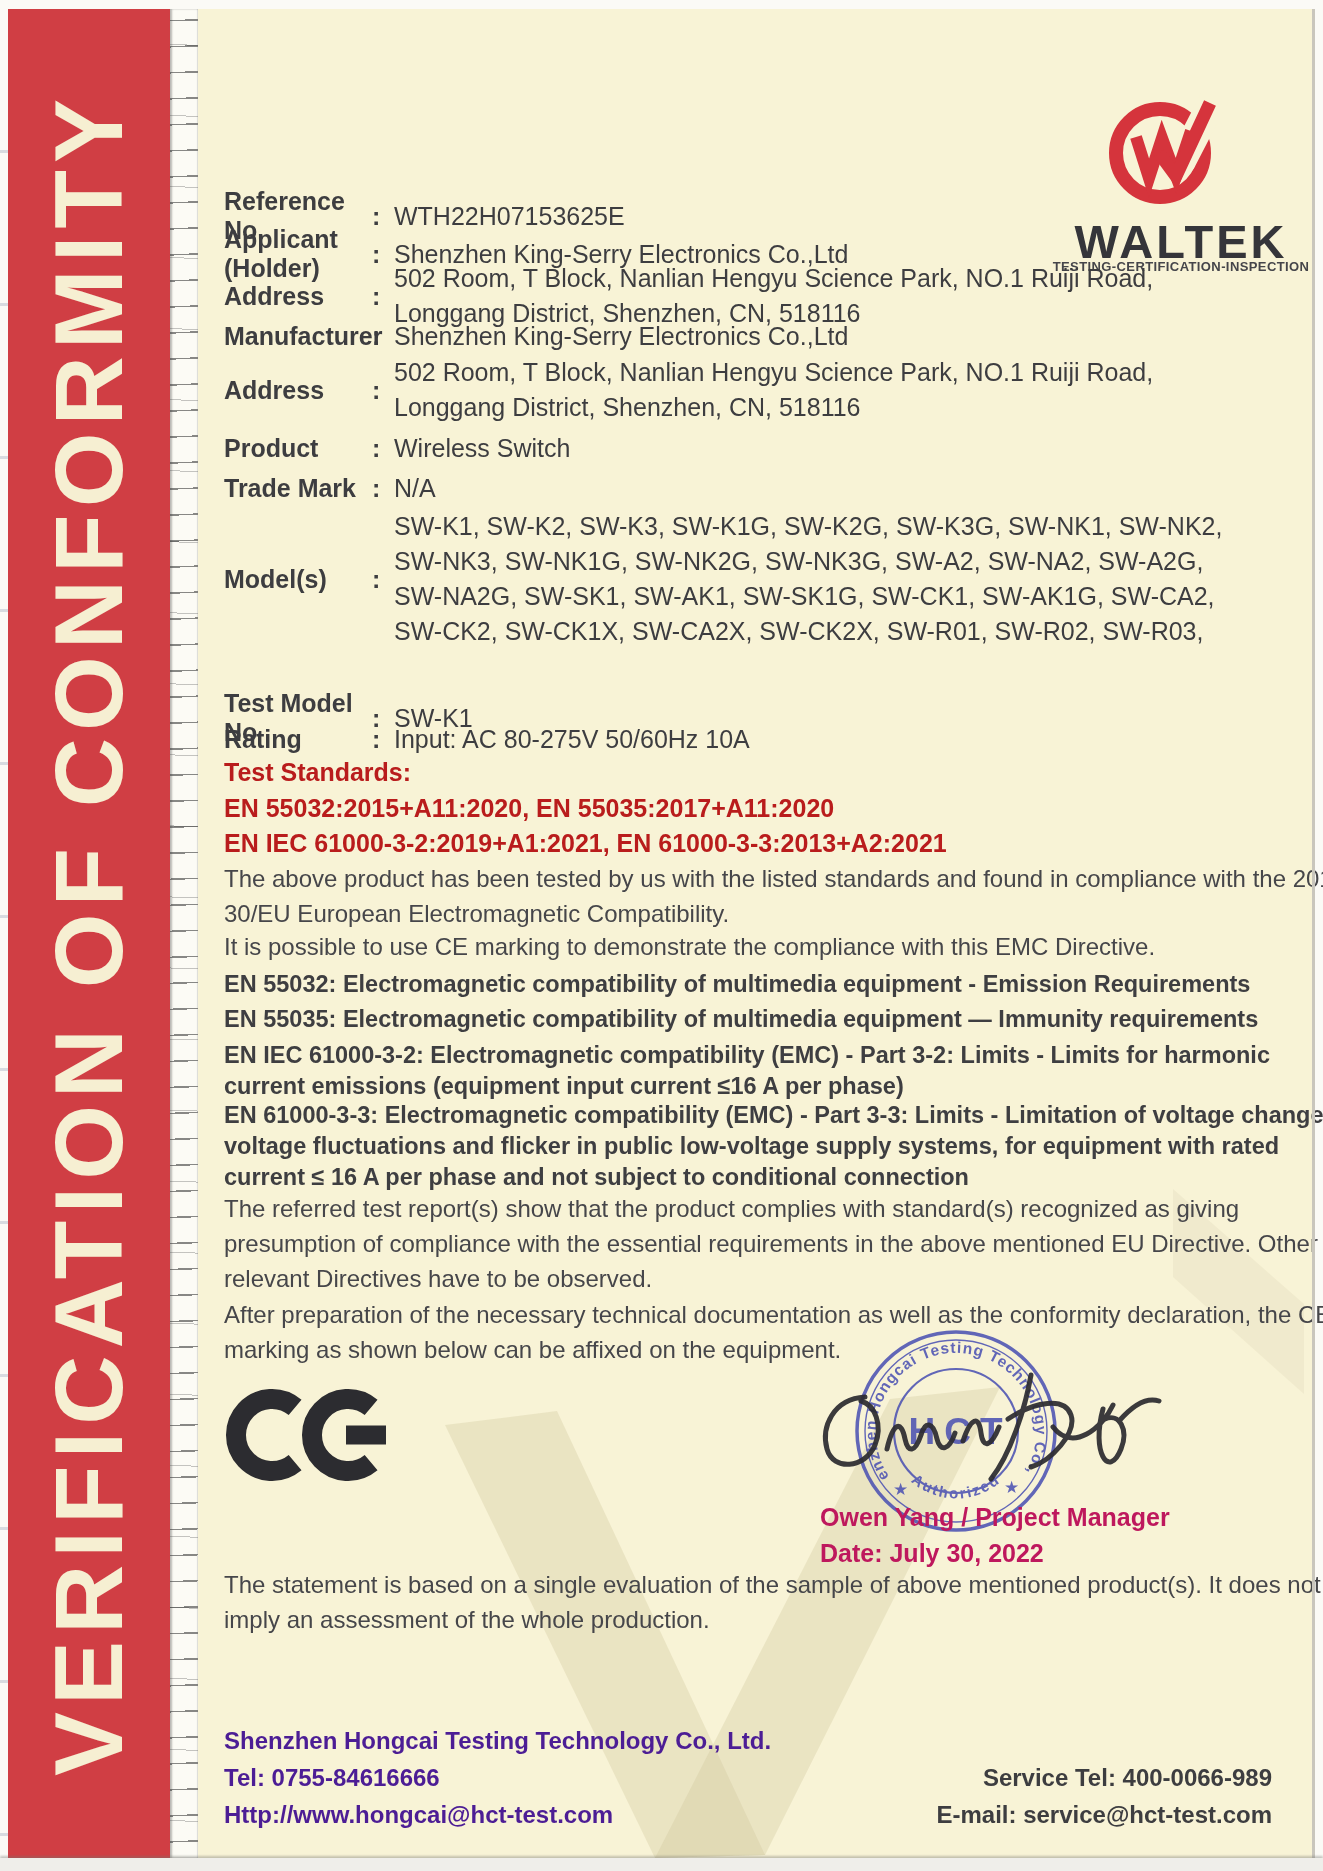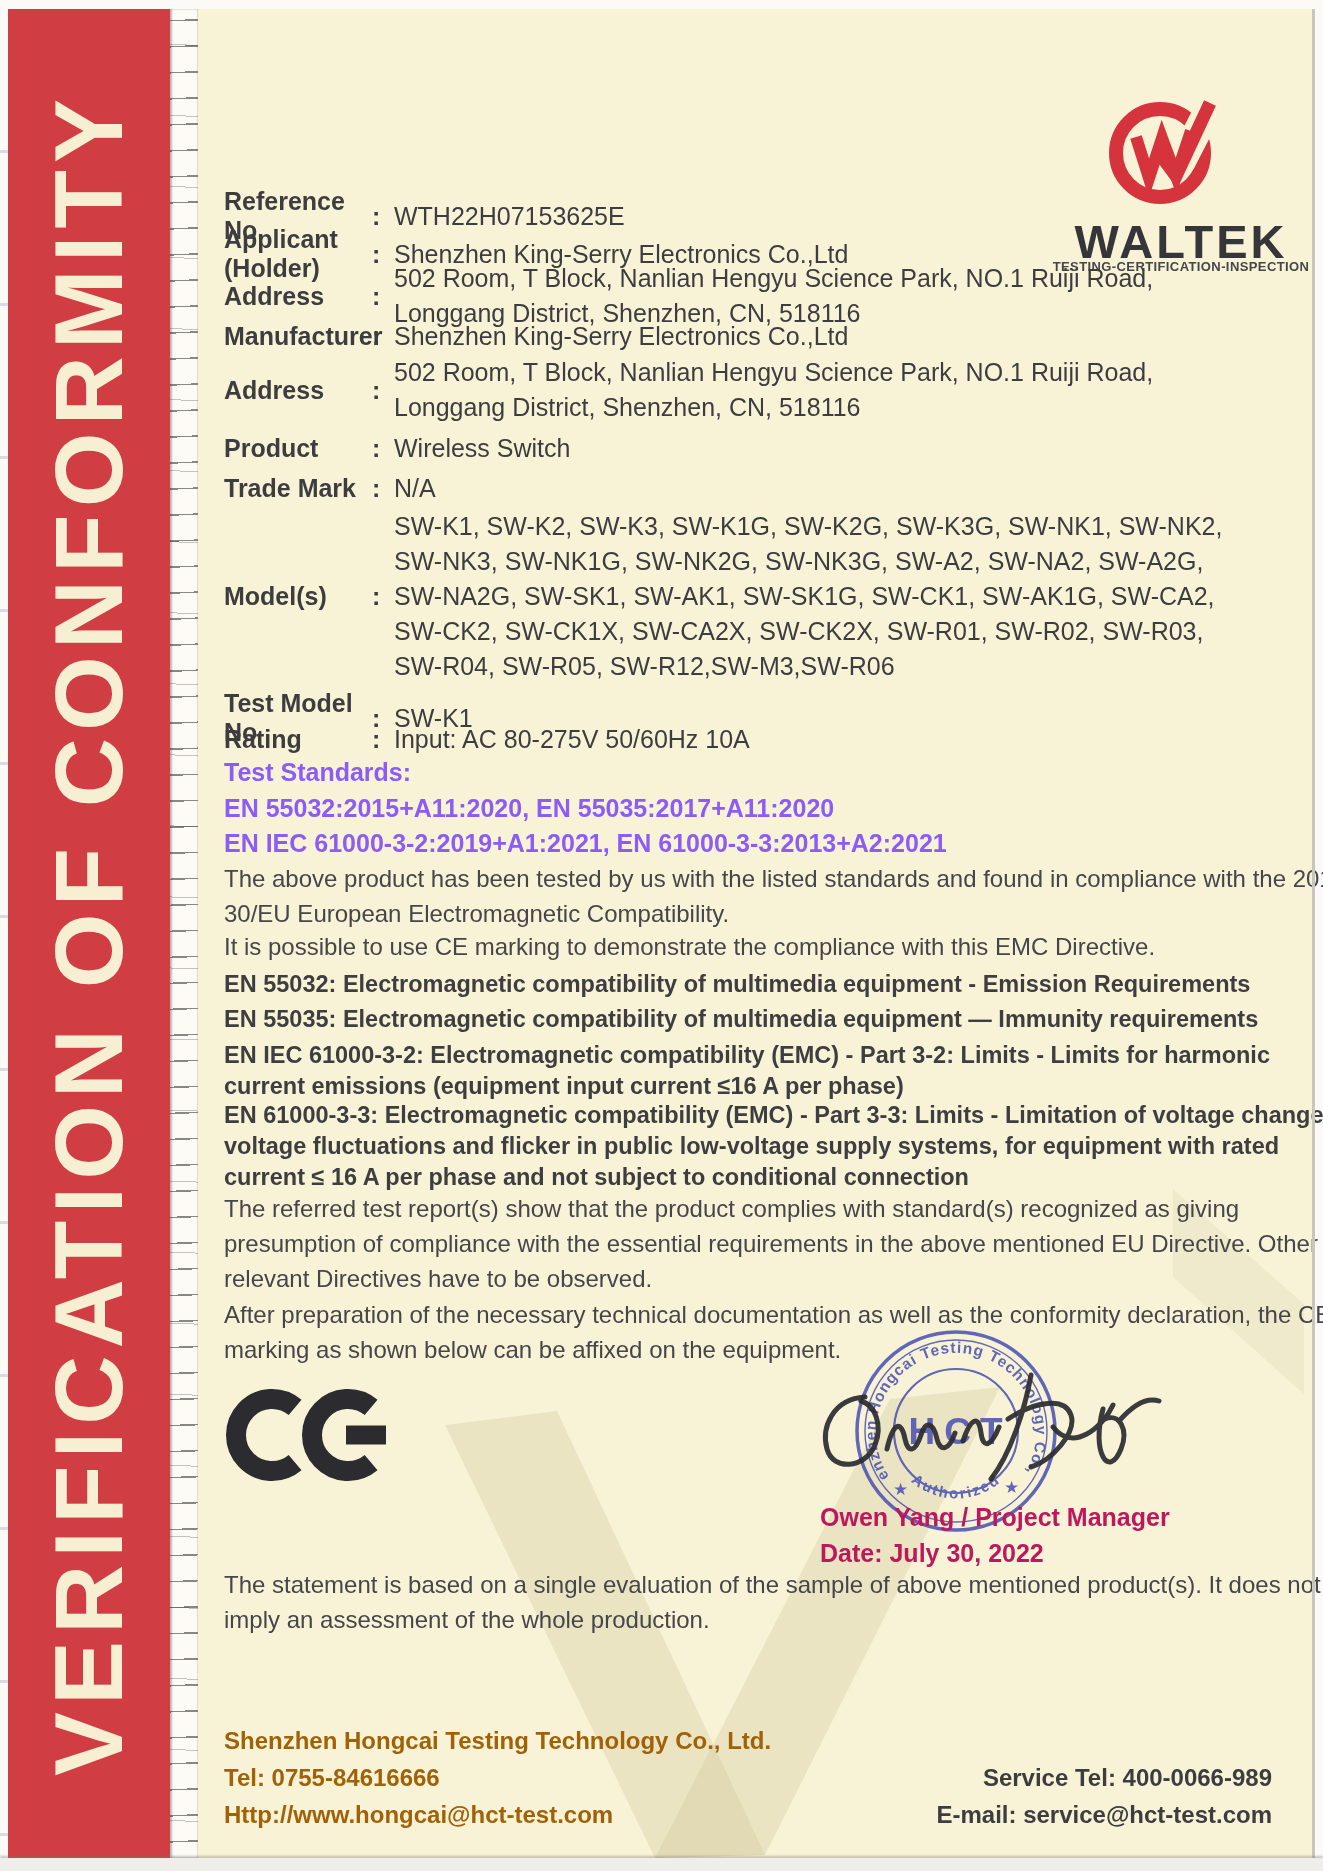--- a/index.html
+++ b/index.html
@@ -31,29 +31,29 @@
   
   .frow{position:absolute;left:216px;display:flex;align-items:center;color:#3d3d40;}
   .flabel{width:148px;font-weight:700;font-size:25px;flex:none;}
   .fcolon{width:22px;font-weight:700;font-size:25px;flex:none;}
   .fvalue{font-weight:400;font-size:25px;line-height:35px;white-space:nowrap;}
   
   .tblock{position:absolute;left:216px;width:1090px;color:#46464a;}
   .tblock.bold{color:#3e3e41;font-weight:700;}
   .tline{font-size:24px;line-height:35px;white-space:nowrap;}
   .bold .tline{font-size:23.5px;line-height:31px;}
-  .h-standards{position:absolute;left:216px;font-weight:700;font-size:25px;color:#8b5cf6;}
+  .h-standards{position:absolute;left:216px;font-weight:700;font-size:25px;color:#b91c1c;}
   
   .ce{position:absolute;left:212px;top:1372px;}
   
   .stamp{position:absolute;left:828px;top:1308px;opacity:.88;}
   .sig{position:absolute;left:795px;top:1348px;}
   .sr{position:absolute;width:1px;height:1px;overflow:hidden;clip:rect(0 0 0 0);}
   .signatory{position:absolute;left:812px;color:#be185d;font-weight:700;font-size:25px;}
-  .footer-left{position:absolute;left:216px;color:#a16207;font-weight:700;font-size:24px;}
+  .footer-left{position:absolute;left:216px;color:#4c1d95;font-weight:700;font-size:24px;}
   .footer-right{position:absolute;right:40px;text-align:right;color:#3d3d40;font-weight:700;font-size:24px;}
   .bottom-edge{position:absolute;left:0;bottom:0;width:100%;height:13px;background:#efeeea;
         box-shadow:0 -2px 2px rgba(120,120,115,.4);}
 </style>
 </head>
 <body>
 
 <div class="page">
   <div class="paper">
 
@@ -129,21 +129,20 @@
         </div>
     </div>
     <div class="frow" style="top:500px">
       <span class="flabel">Model(s)</span>
       <span class="fcolon">:</span>
       <div class="fvalue">
         <div>SW-K1, SW-K2, SW-K3, SW-K1G, SW-K2G, SW-K3G, SW-NK1, SW-NK2,</div>
         <div>SW-NK3, SW-NK1G, SW-NK2G, SW-NK3G, SW-A2, SW-NA2, SW-A2G,</div>
         <div>SW-NA2G, SW-SK1, SW-AK1, SW-SK1G, SW-CK1, SW-AK1G, SW-CA2,</div>
         <div>SW-CK2, SW-CK1X, SW-CA2X, SW-CK2X, SW-R01, SW-R02, SW-R03,</div>
-        <div>SW-R04, SW-R05, SW-R12,SW-M3,SW-R06</div>
       </div>
     </div>
     <div class="frow" style="top:680px">
       <span class="flabel">Test Model No</span>
       <span class="fcolon">:</span>
       <div class="fvalue">
           <div>SW-K1</div>
         </div>
     </div>
     <div class="frow" style="top:713px">

